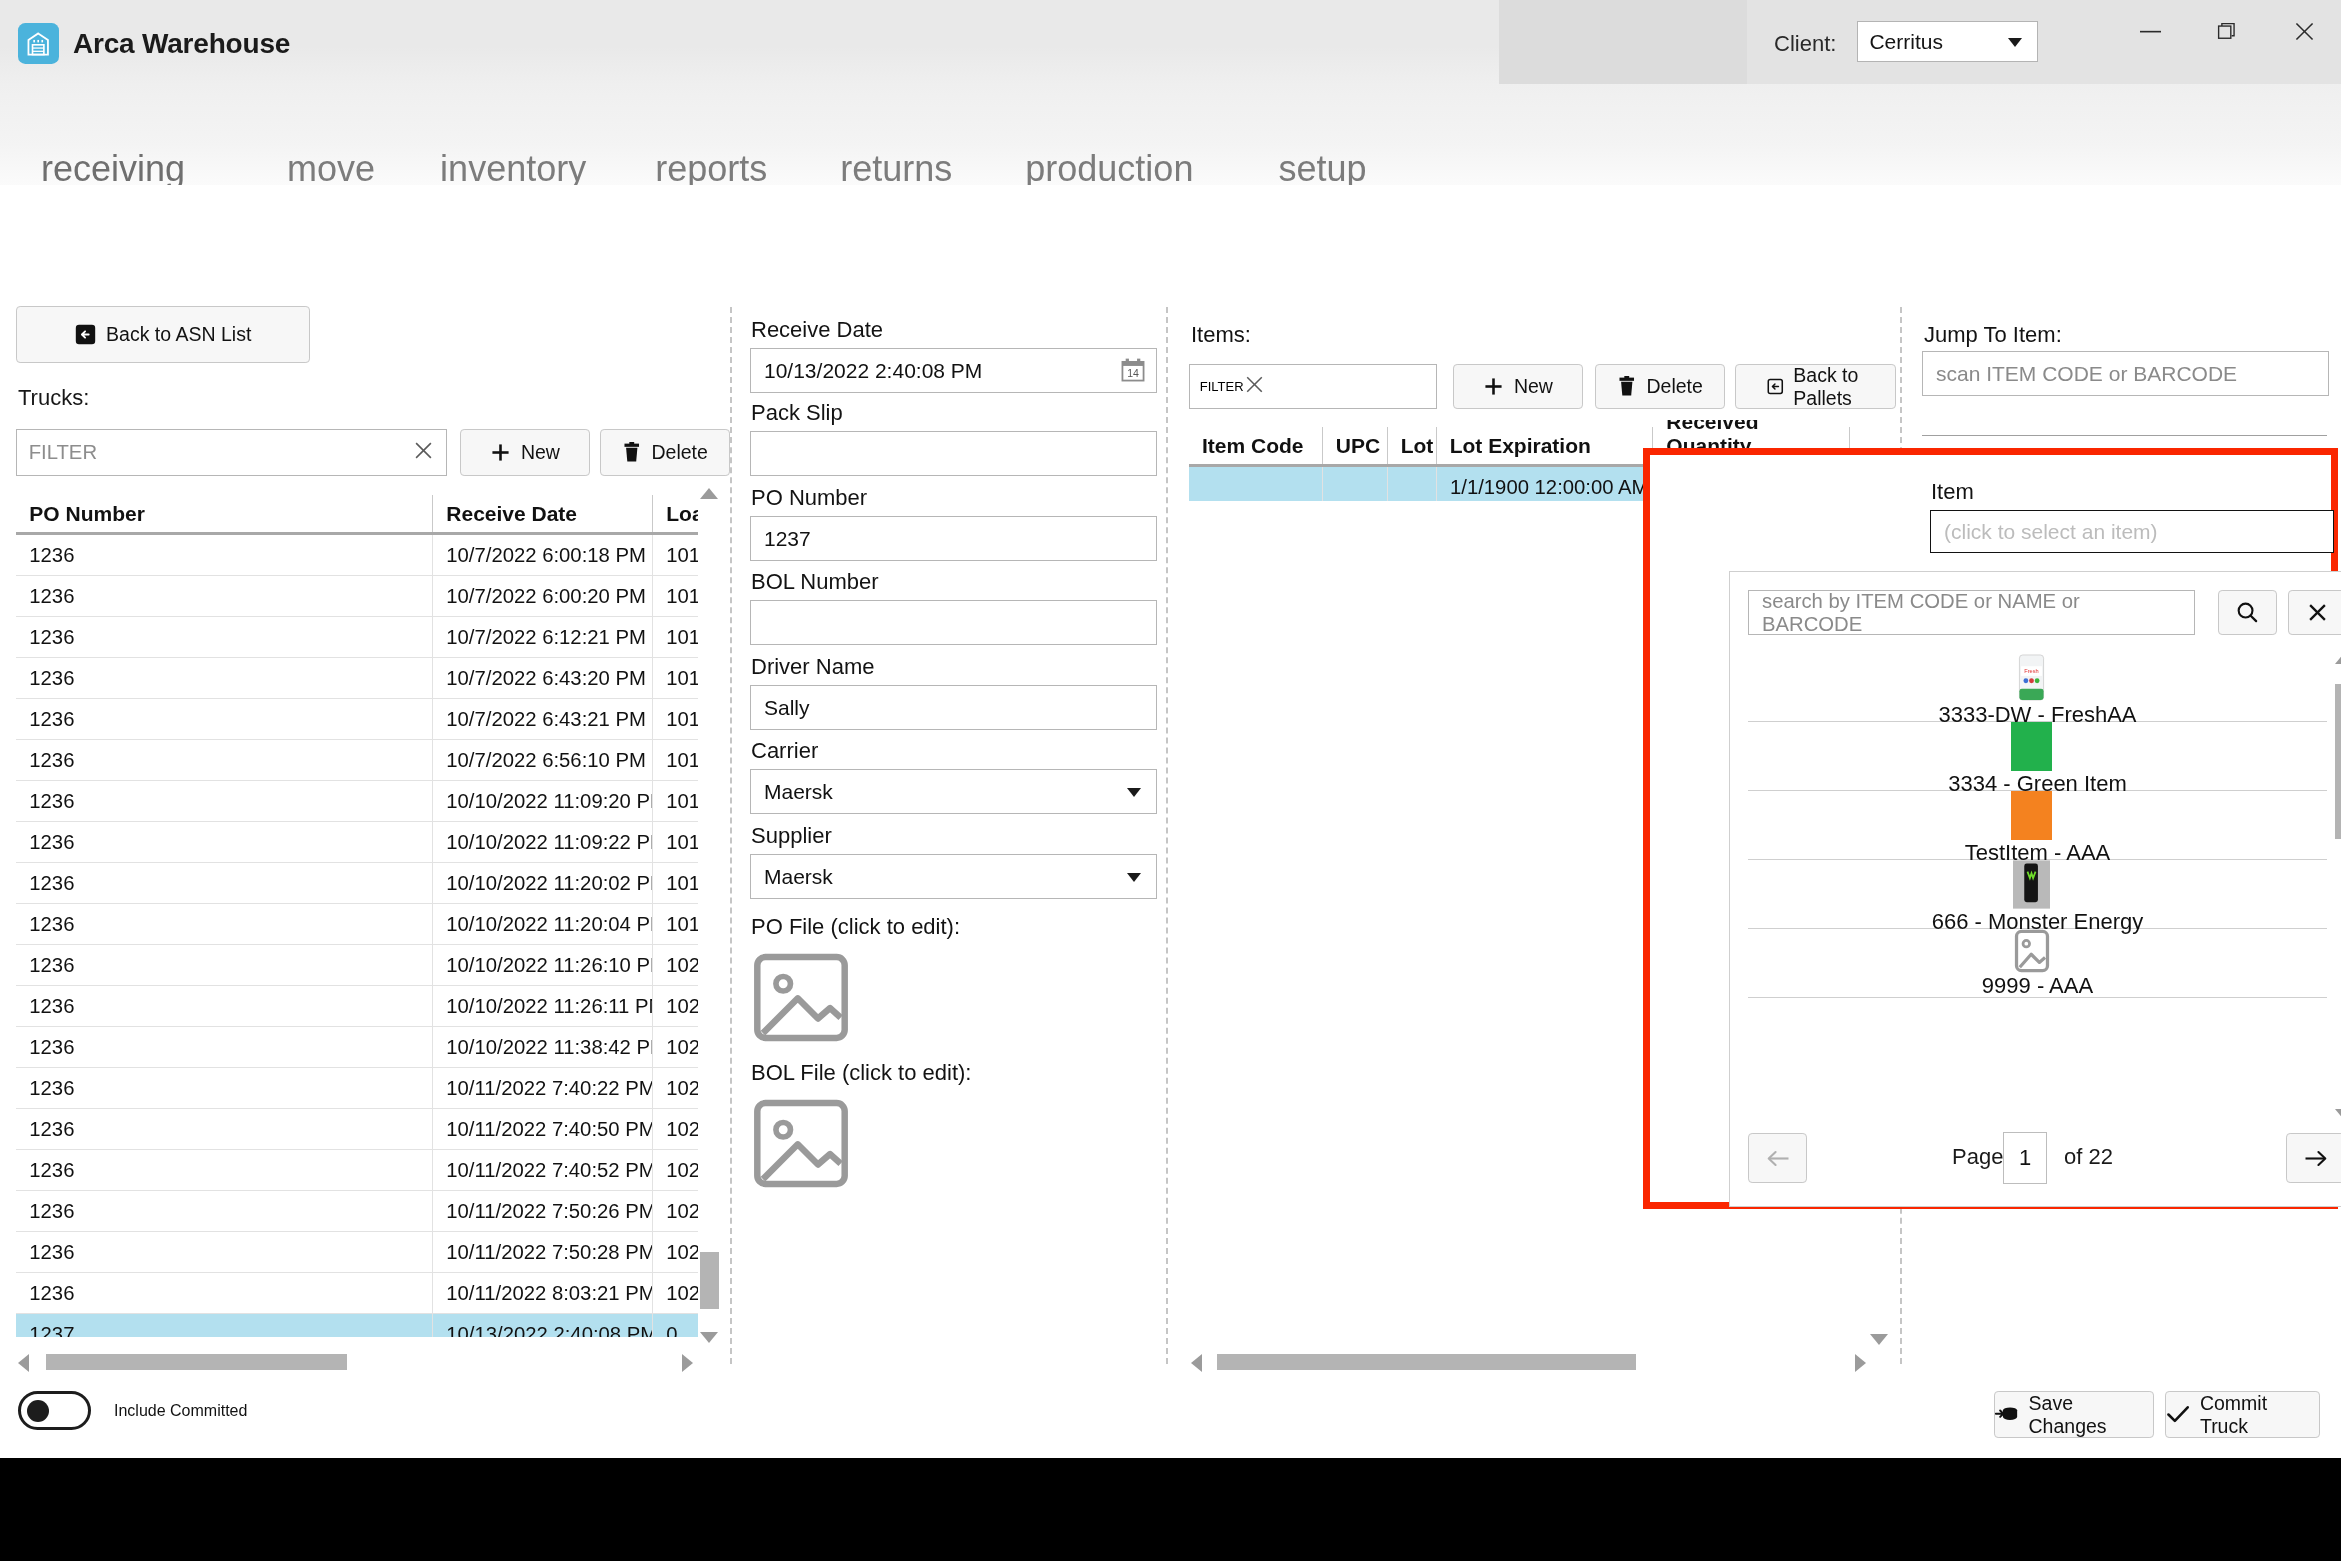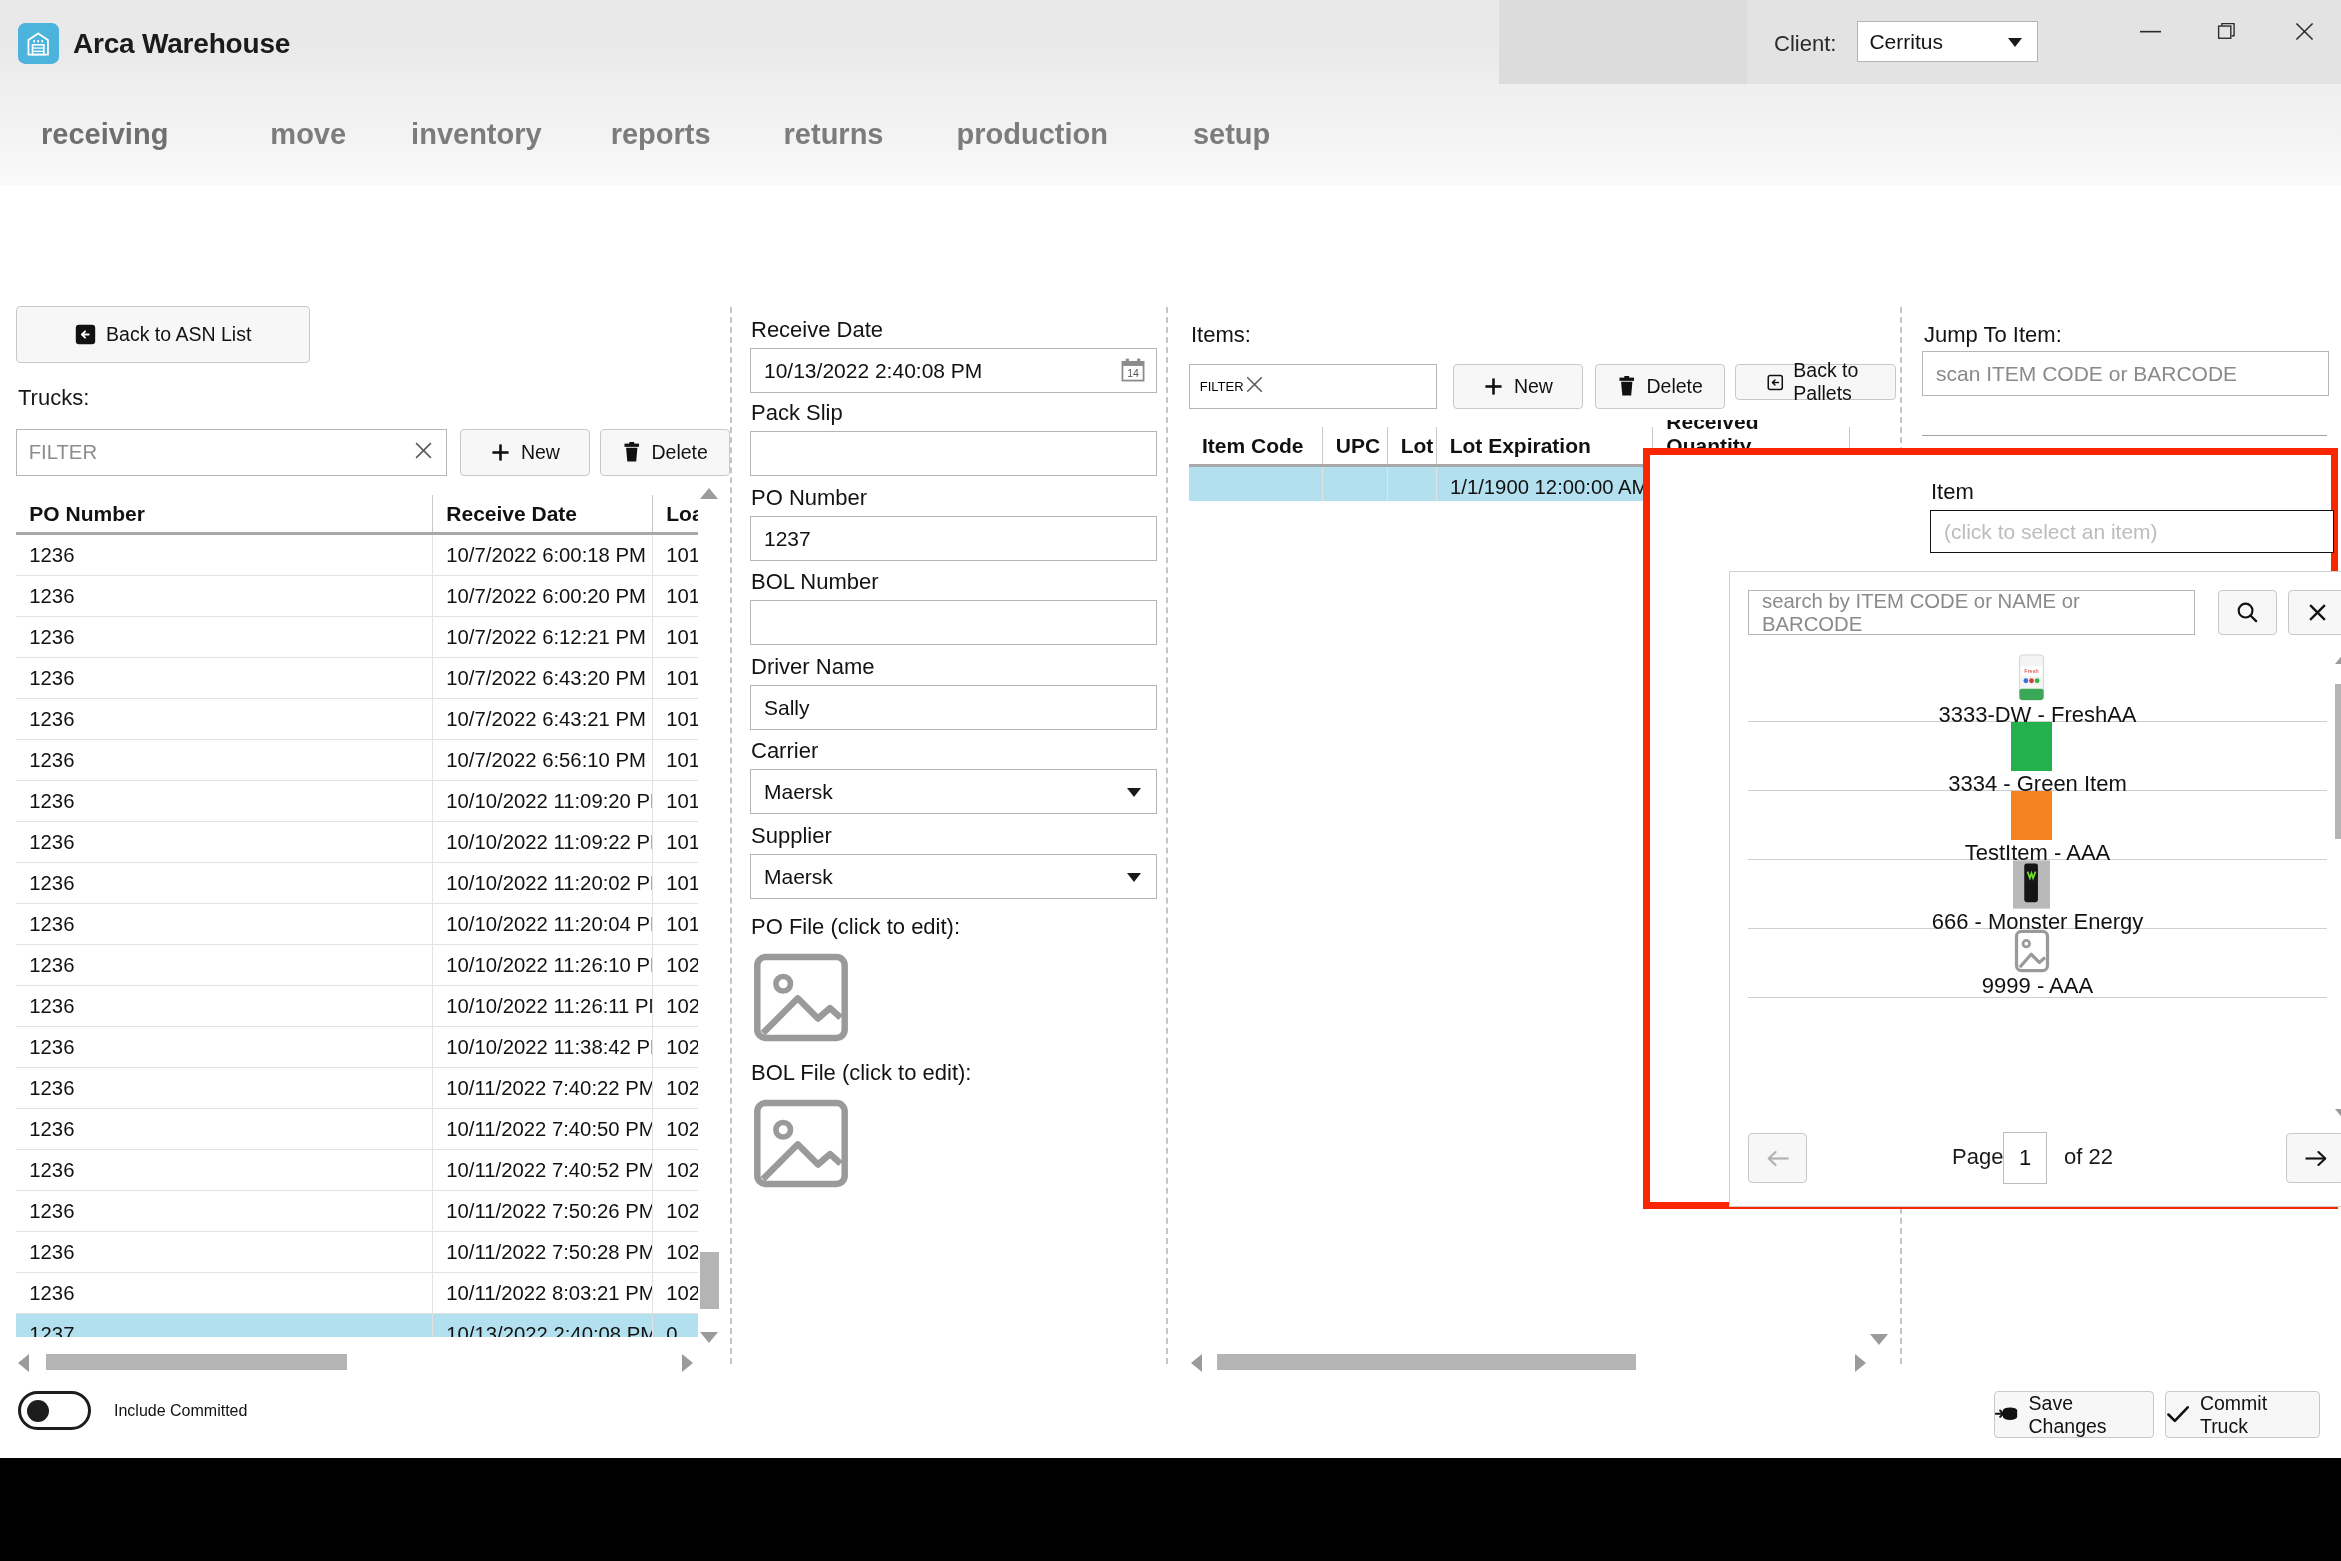--- a/index.html
+++ b/index.html
@@ -69,23 +69,24 @@
   
   .navbar {
     position: absolute; left: 0; top: 84px; width: 2342px; height: 102px;
     background: linear-gradient(to bottom, #efefef 0%, #f4f4f4 60%, #fbfbfb 100%);
   }
   .nav-tabs {
     position: absolute; left: 41px; top: 118px;
     display: flex; align-items: baseline;
   }
   .nav-tab {
-    font-size: 29px; color: #7c7c7c; font-weight: 700;
+    font-size: 36px; color: #7c7c7c; font-weight: 400;
     margin-right: 0;
     cursor: pointer;
+    margin-top: 30px;
   }
   .nav-tab.active { color: #6f6f6f; }
 
   
   .content {
     position: absolute; left: 0; top: 185px; width: 2342px; height: 1208px;
     background: #ffffff;
   }
 
   
@@ -198,21 +199,21 @@
     position: absolute; width: 96px; height: 89px;
   }
 
   
   .items-label { position: absolute; left: 1191px; top: 322px; font-size: 22px; color: #131313; }
   .items-filter { position: absolute; left: 1189px; top: 364px; width: 248px; height: 45px;
                   border: 0.8px solid #b6b6b6; background: #fff;
                   display: flex; align-items: center; padding: 0 9.8px; }
   .items-new { position: absolute; left: 1453px; top: 364px; width: 130px; height: 45px; }
   .items-del { position: absolute; left: 1595px; top: 364px; width: 130px; height: 45px; }
-  .items-back { position: absolute; left: 1735px; top: 364px; width: 161px; height: 36px; padding-left: 31px; }
+  .items-back { position: absolute; left: 1735px; top: 364px; width: 161px; height: 45px; padding-left: 31px; }
 
   .items-grid { left: 1189px; top: 420px; width: 691px; height: 81px; }
   .ic-code { width: 133px; }
   .ic-upc  { width: 65px; }
   .ic-lot  { width: 49px; }
   .ic-exp  { width: 217px; }
   .ic-qty  { width: 197px; }
   .ic-end  { width: 31px; }
 
   

